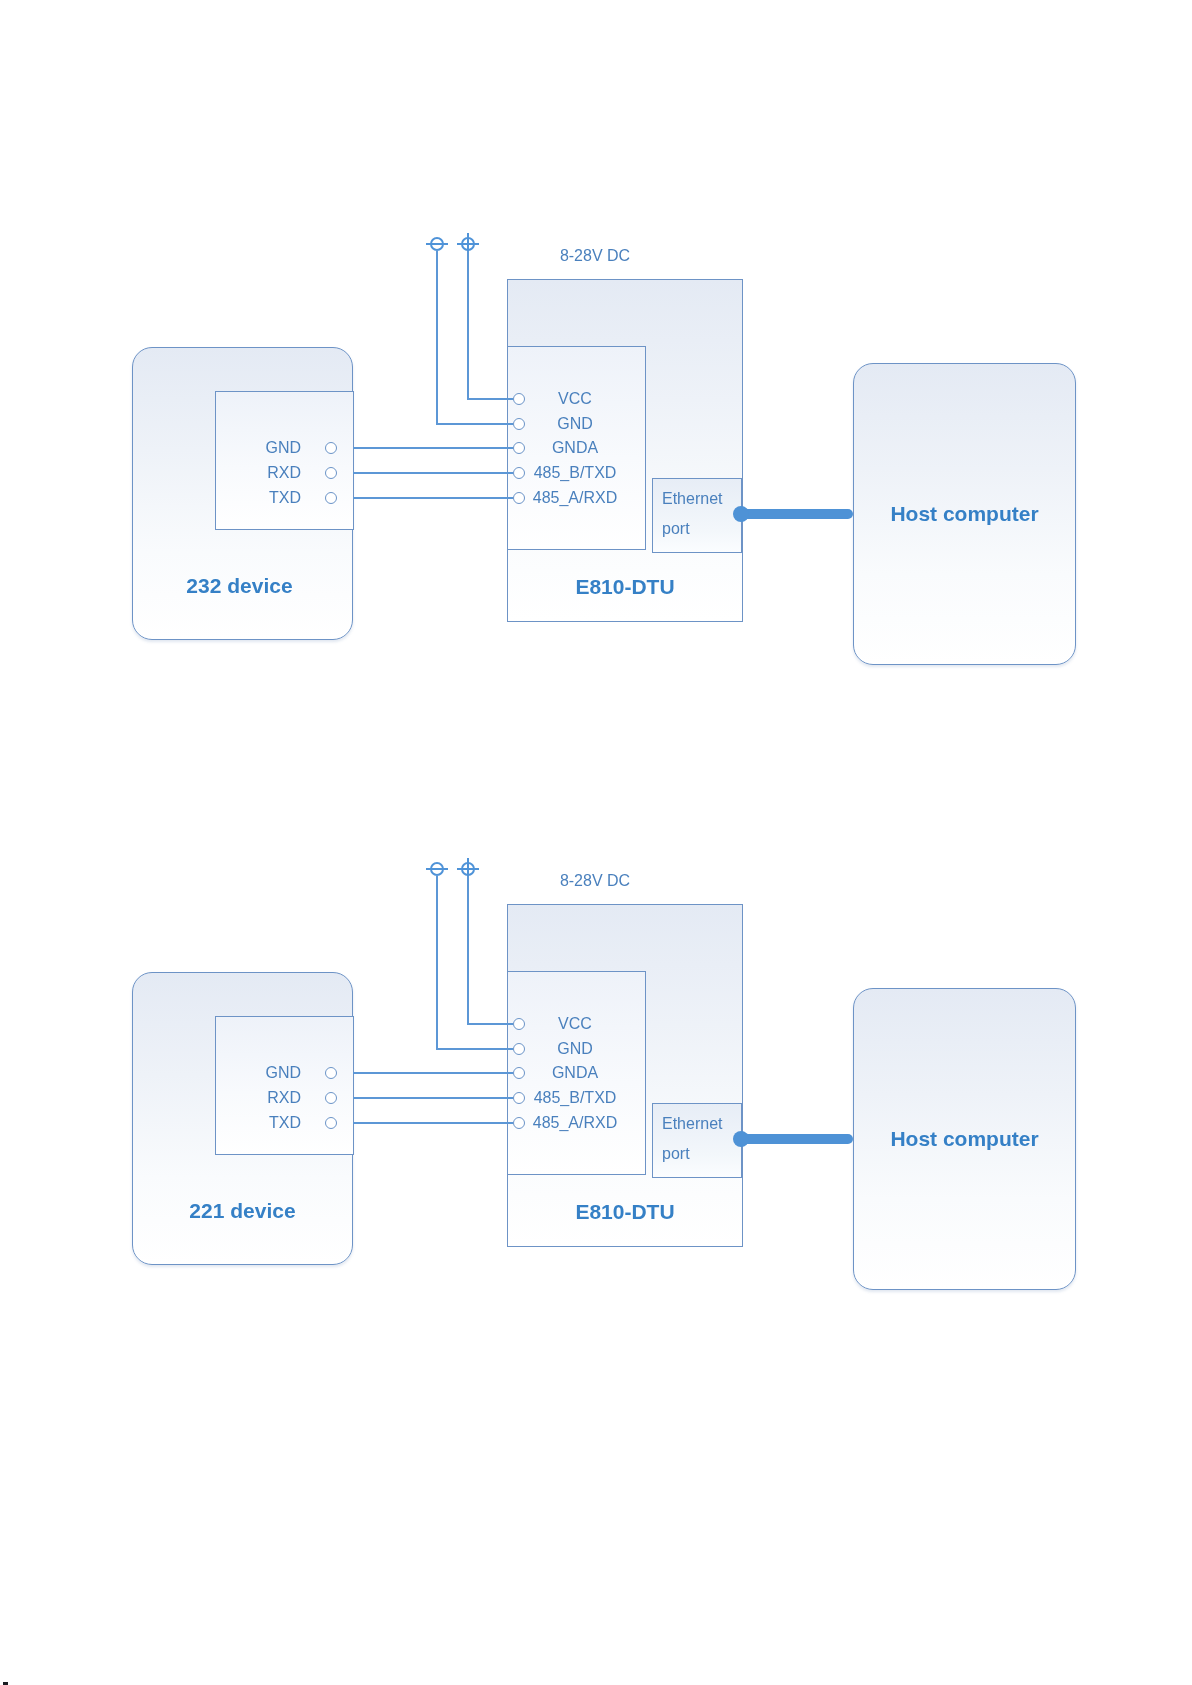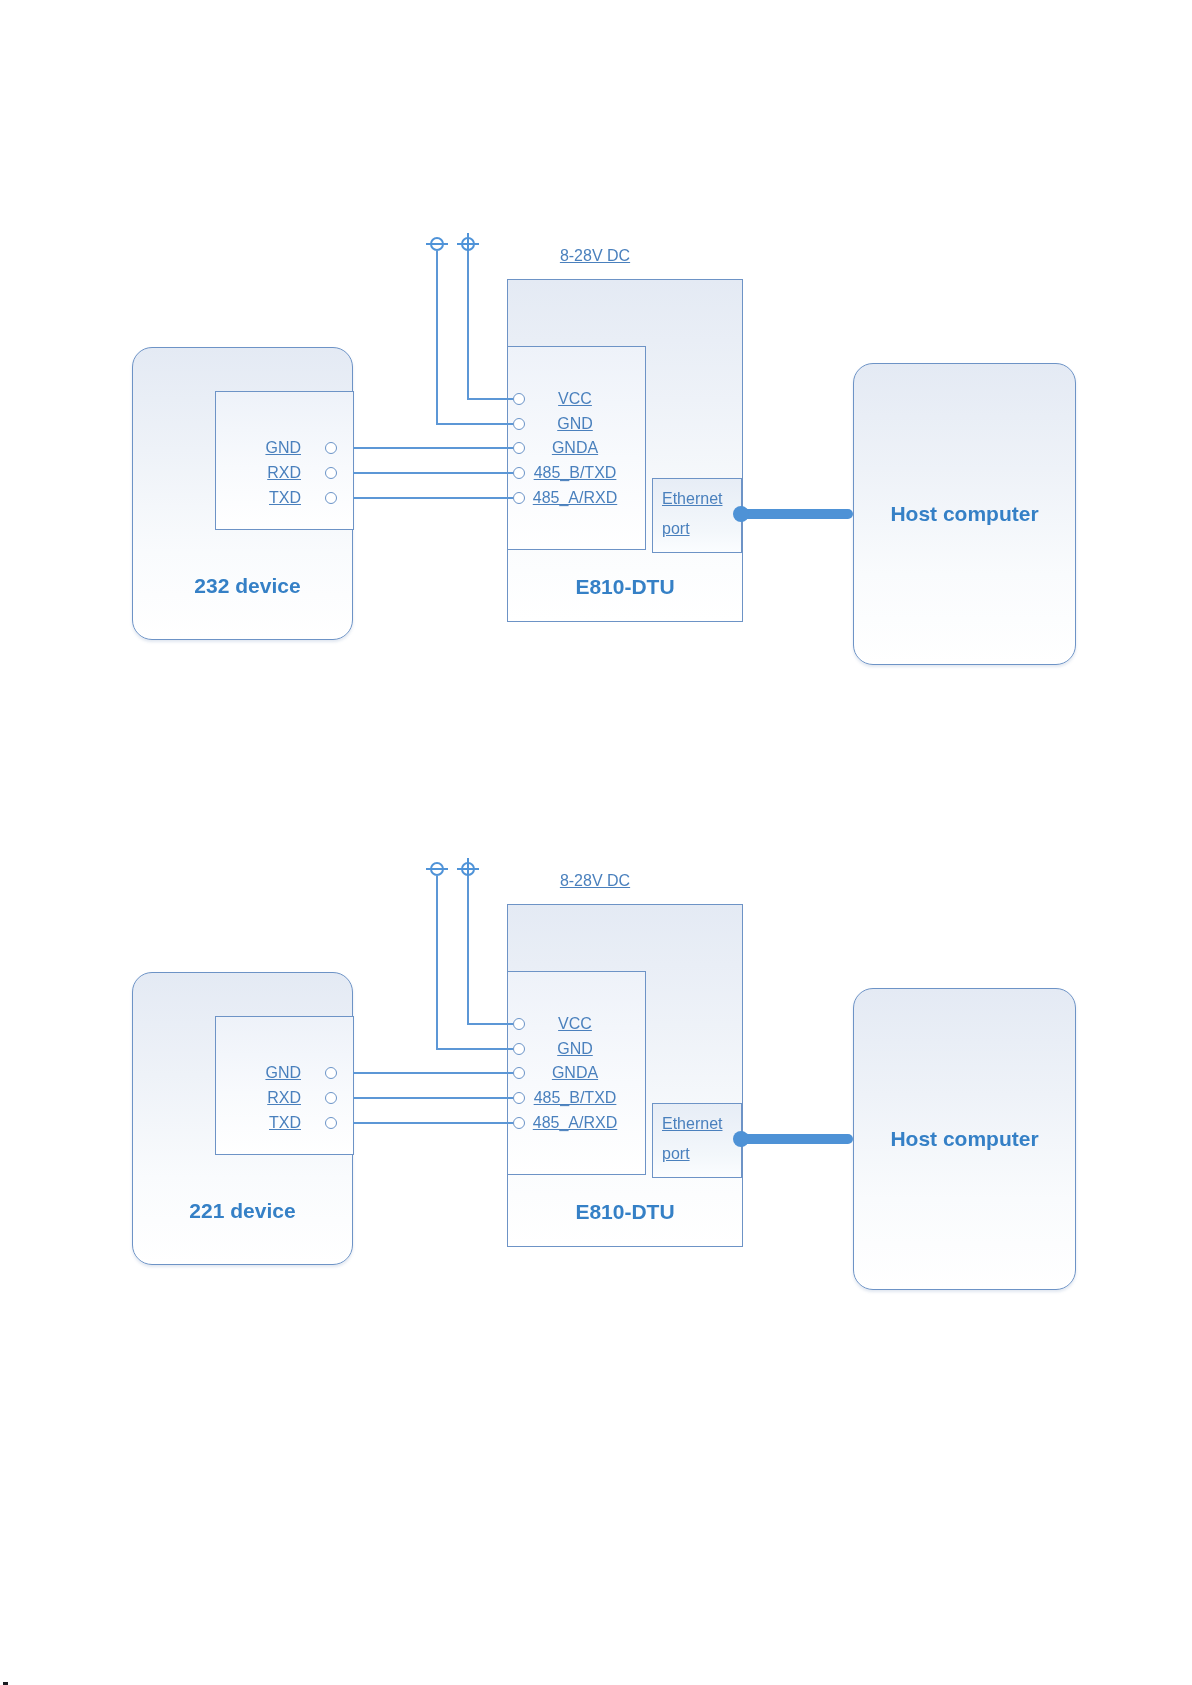--- a/index.html
+++ b/index.html
@@ -19,21 +19,20 @@
   .ethbox{background:linear-gradient(180deg,#e7edf6 0%,#f3f7fb 70%,#fbfdff 100%);}
   .hw{position:absolute;height:2px;background:#5c97d6;}
   .vw{position:absolute;width:2px;background:#5c97d6;}
   .pin{
     position:absolute;width:12px;height:12px;border:1.6px solid #6b94c8;
     border-radius:50%;background:#ffffff;box-sizing:border-box;
   }
   .plabel{
     position:absolute;font-size:16px;color:#4a80bd;height:18px;line-height:18px;
     white-space:nowrap;
-    text-decoration:underline;
   }
   .center{text-align:center;}
   .right{text-align:right;}
   .title{
     position:absolute;font-weight:bold;font-size:21px;color:#3580c6;
     text-align:center;white-space:nowrap;
   }
   .term{
     position:absolute;width:14px;height:14px;border:2px solid #4f93d8;
     border-radius:50%;background:#ffffff;box-sizing:border-box;
@@ -92,21 +91,21 @@
   <div class="plabel center" style="left:520px;top:439px;width:110px;">GNDA</div>
   <div class="plabel center" style="left:520px;top:464px;width:110px;">485_B/TXD</div>
   <div class="plabel center" style="left:520px;top:489px;width:110px;">485_A/RXD</div>
 
   <div class="plabel" style="left:662px;top:490px;">Ethernet</div>
   <div class="plabel" style="left:662px;top:520px;">port</div>
 
   <div class="cable" style="left:738px;top:509px;width:115px;"></div>
   <div class="cable-cap" style="left:733px;top:506px;"></div>
 
-  <div class="title" style="left:132px;top:574px;width:231px;">232 device</div>
+  <div class="title" style="left:124px;top:574px;width:231px;">232 device</div>
   <div class="title" style="left:507px;top:575px;width:236px;">E810-DTU</div>
   <div class="title" style="left:853px;top:502px;width:223px;">Host computer</div>
 </div>
 
 <div class="diagram d2">
 
   <div class="box rounded" style="left:132px;top:347px;width:221px;height:293px;"></div>
   <div class="box inner" style="left:215px;top:391px;width:139px;height:139px;"></div>
 
   <div class="box" style="left:507px;top:279px;width:236px;height:343px;"></div>

